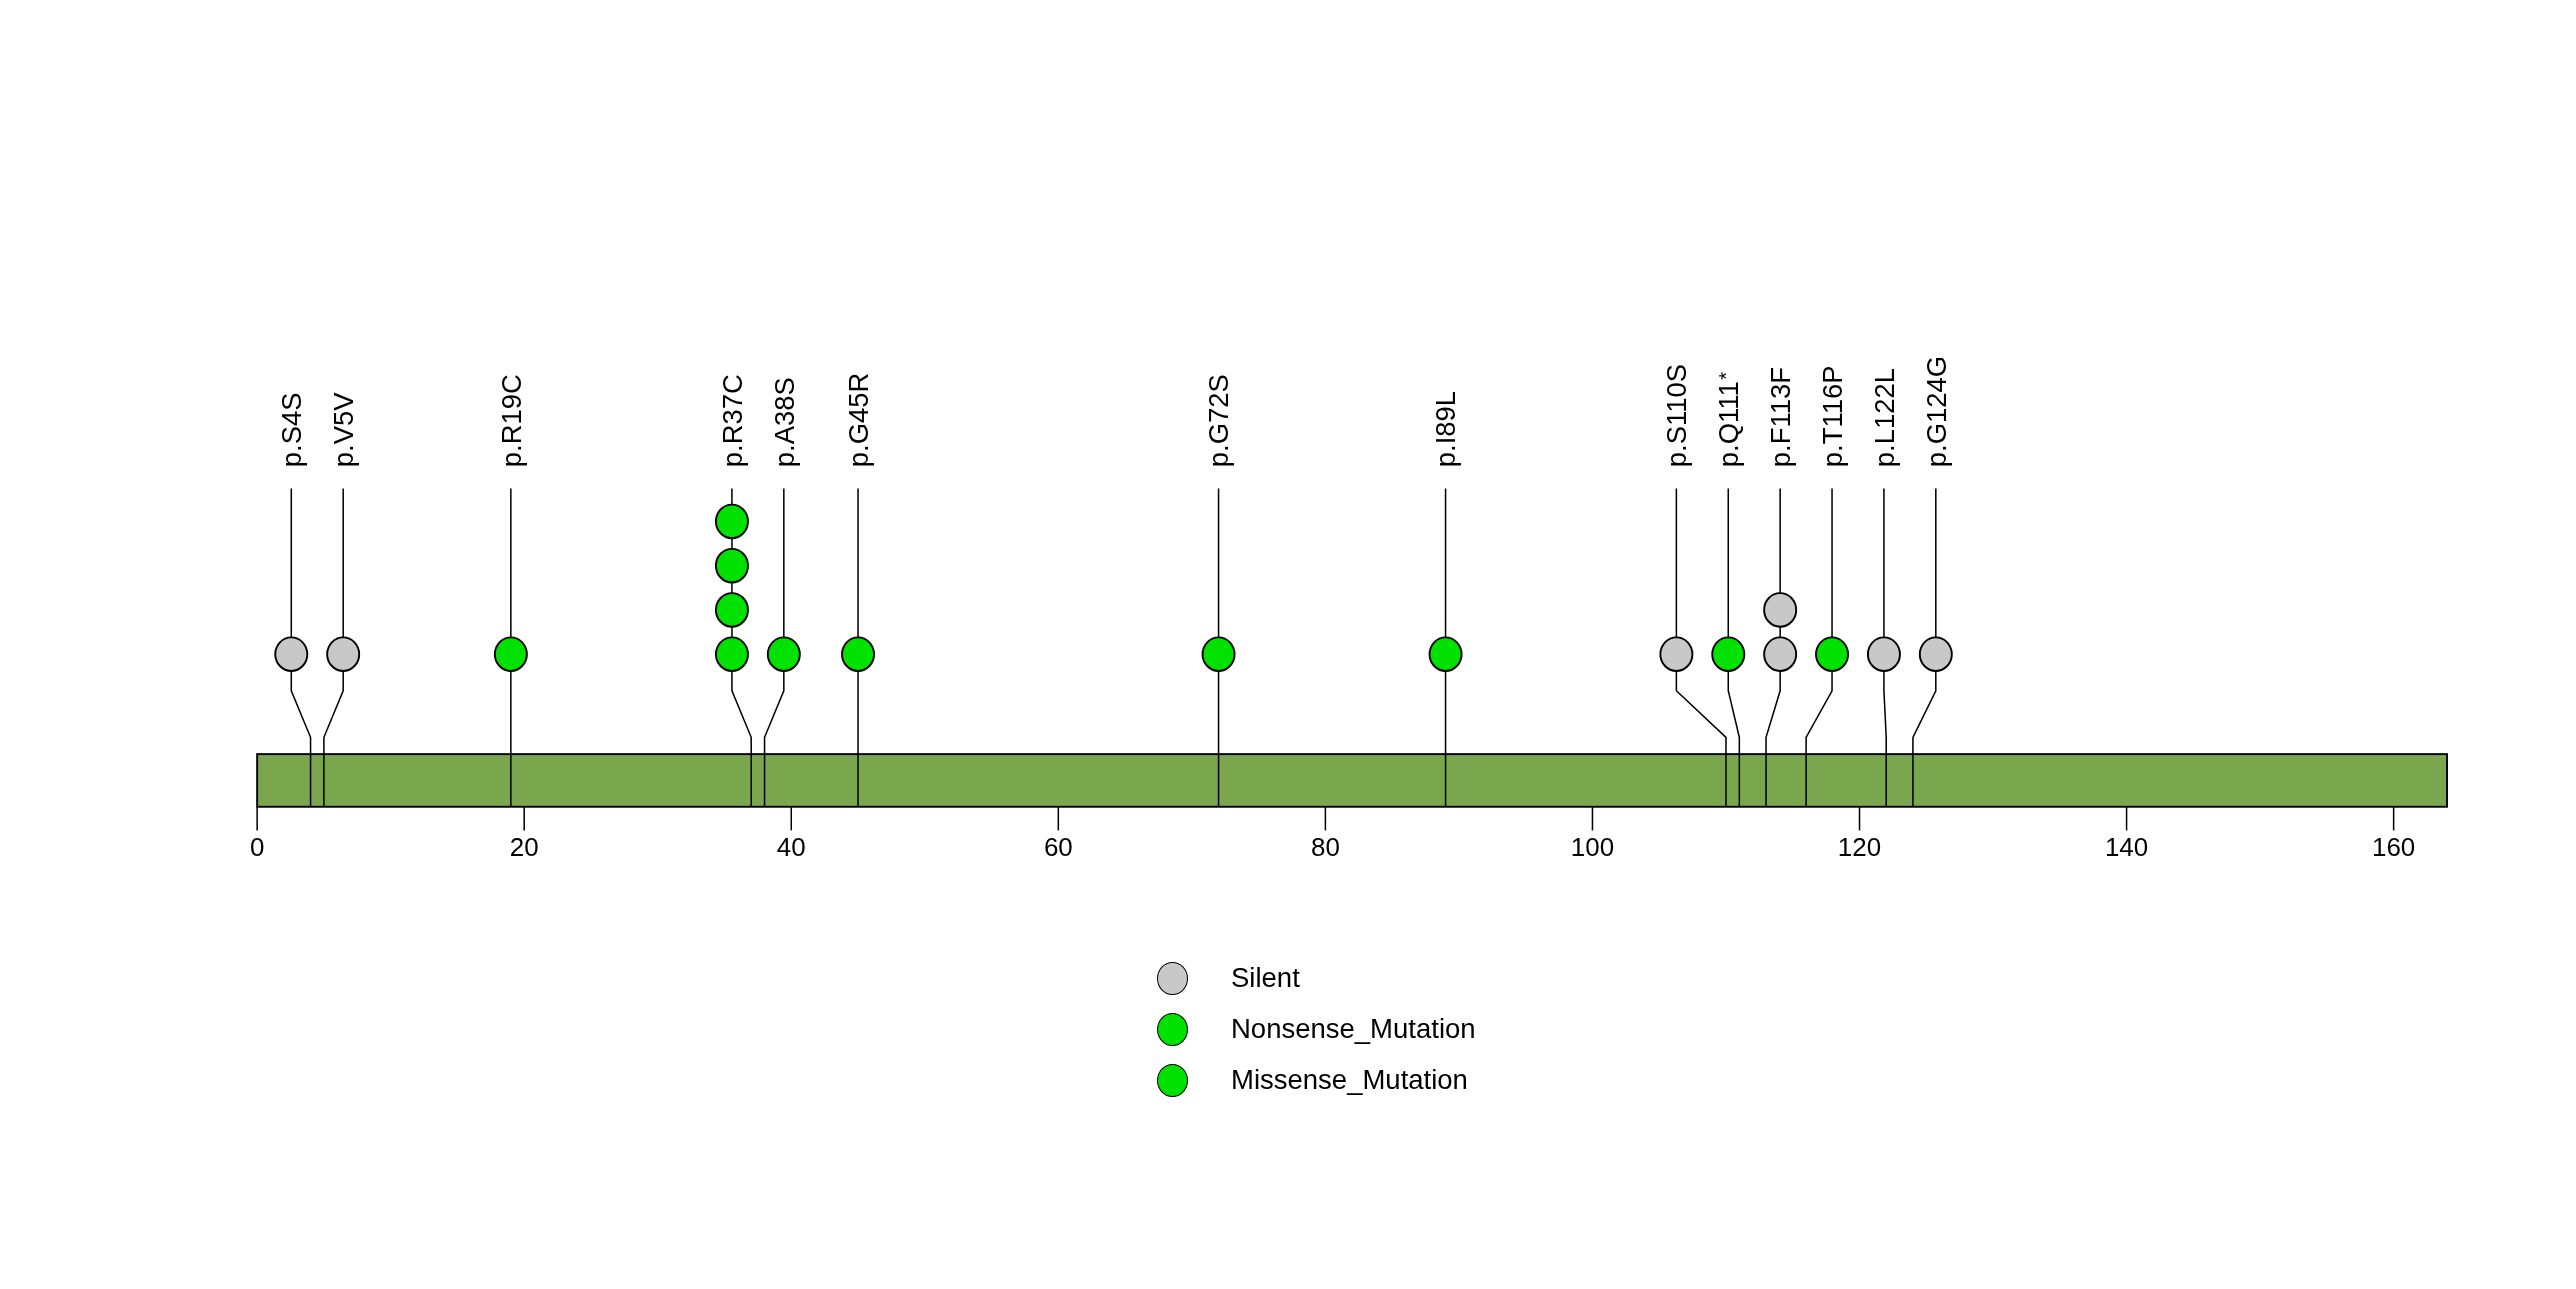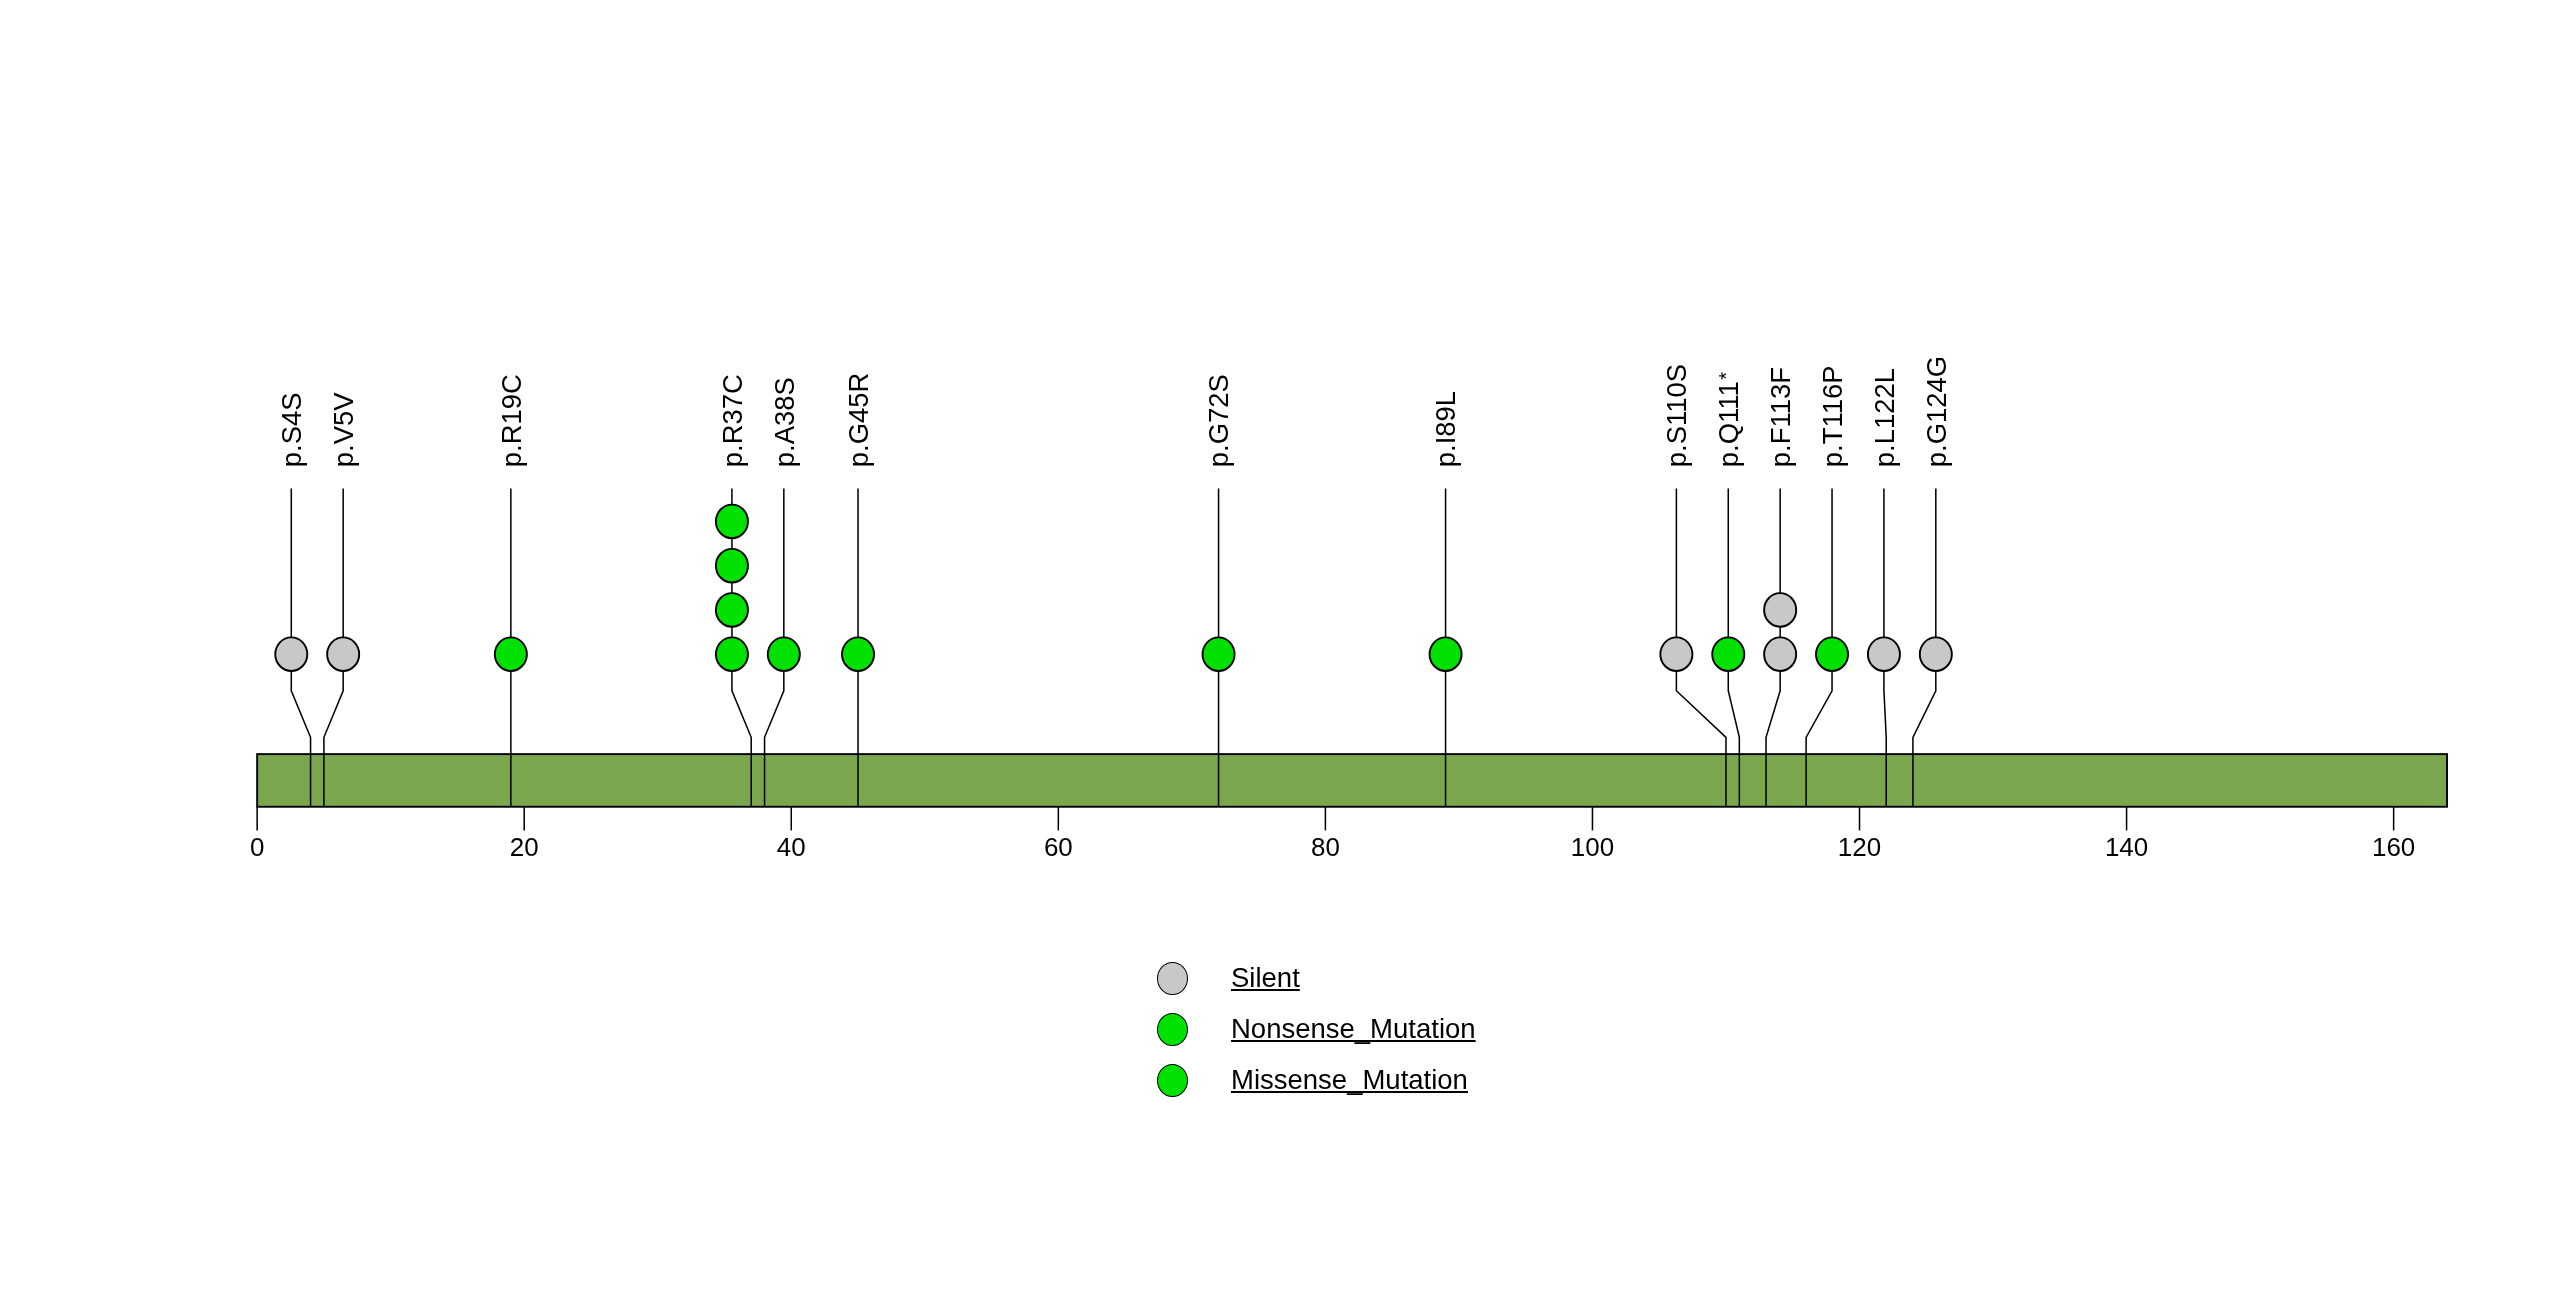--- a/index.html
+++ b/index.html
@@ -43,21 +43,20 @@
     border: 1.5px solid #000000;
     border-radius: 50%;
     box-sizing: border-box;
     flex: 0 0 auto;
   }
   .legend-label {
     margin-left: 43px;
     font-size: 27.5px;
     color: #000000;
     white-space: nowrap;
-    text-decoration: underline;
   }
 </style>
 </head>
 <body>
 
 <div class="figure">
 
   <svg id="plot" width="2576" height="1290" viewBox="0 0 3376 1690">
       <rect x="337" y="988" width="2870" height="69" fill="#7AA74E" stroke="#000" stroke-width="2.5"></rect>
       <path d="M 381.75 640 L 381.75 905 L 407 966 L 407 1057" fill="none" stroke="#000000" stroke-width="2"></path>

